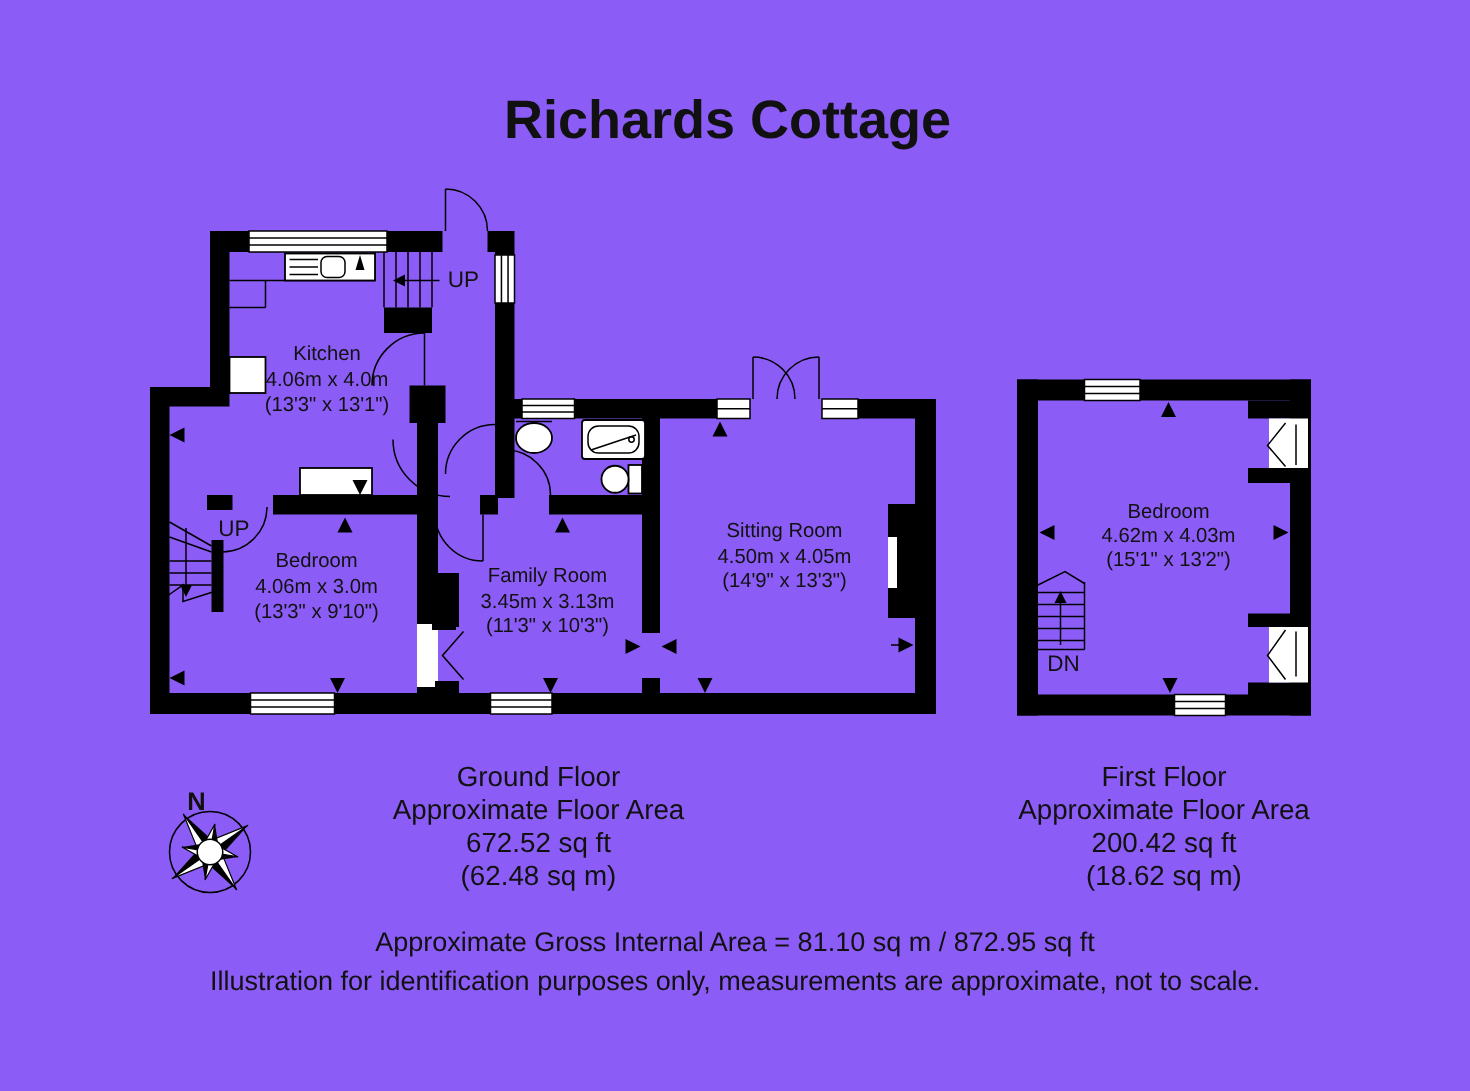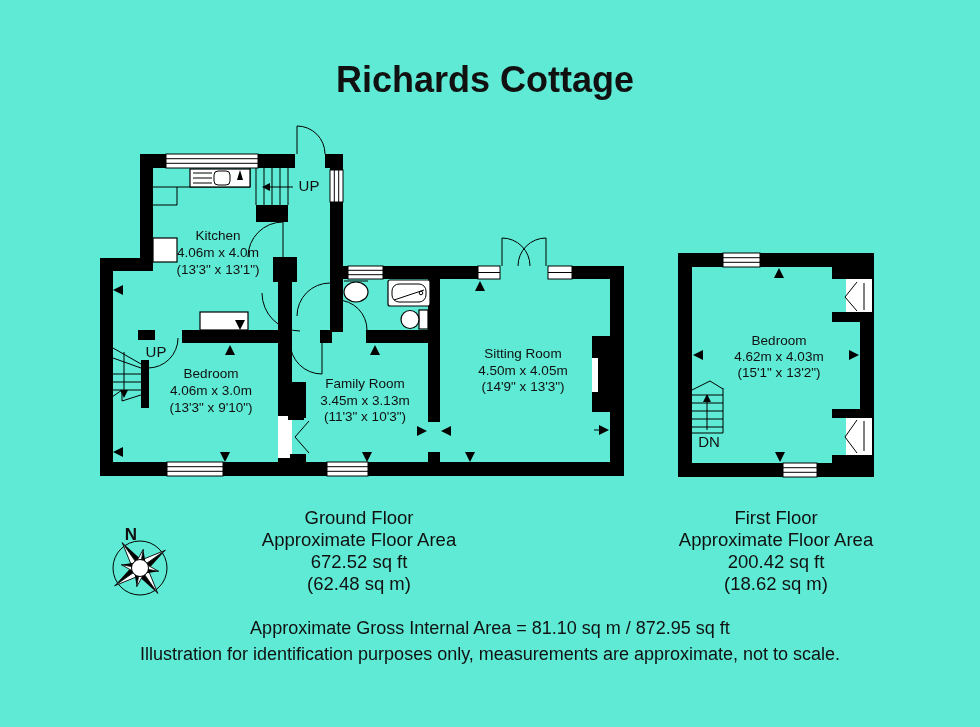--- a/index.html
+++ b/index.html
@@ -1,16 +1,16 @@
 <!DOCTYPE html>
 <html><head>
 <meta charset="utf-8">
 <style>
   html,body{margin:0;padding:0;background:#ffffff;}
-  .canvas{position:relative;width:980px;height:727px;background:#5eead4;overflow:hidden;}
+  .canvas{position:relative;width:980px;height:727px;background:#8b5cf6;overflow:hidden;}
   svg{position:absolute;left:0;top:0;}
   .w{fill:#000000;}
   .win{fill:#ffffff;stroke:#000000;stroke-width:1;}
   .ln{stroke:#000000;stroke-width:1;fill:none;}
   .fx{fill:#ffffff;stroke:#000000;stroke-width:1.2;}
   .arr{fill:#000000;}
   .gapw{fill:#ffffff;}
   text{font-family:"Liberation Sans", sans-serif;fill:#111111;}
   .t-title{font-size:36px;font-weight:bold;text-anchor:middle;}
   .t-room{font-size:13.5px;text-anchor:middle;}

